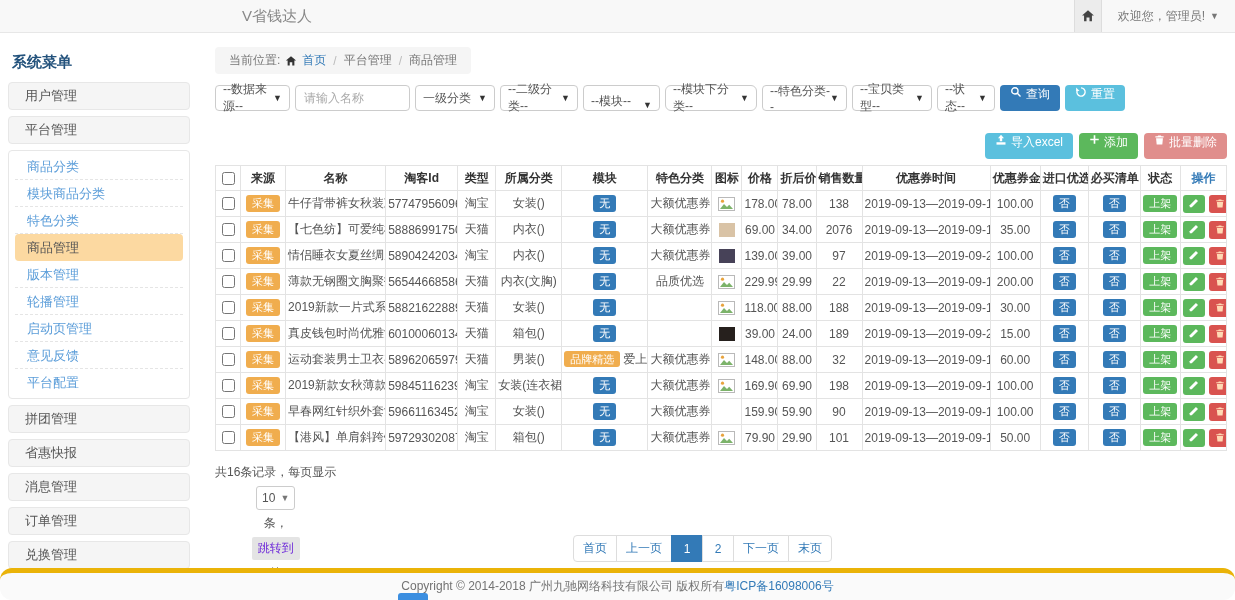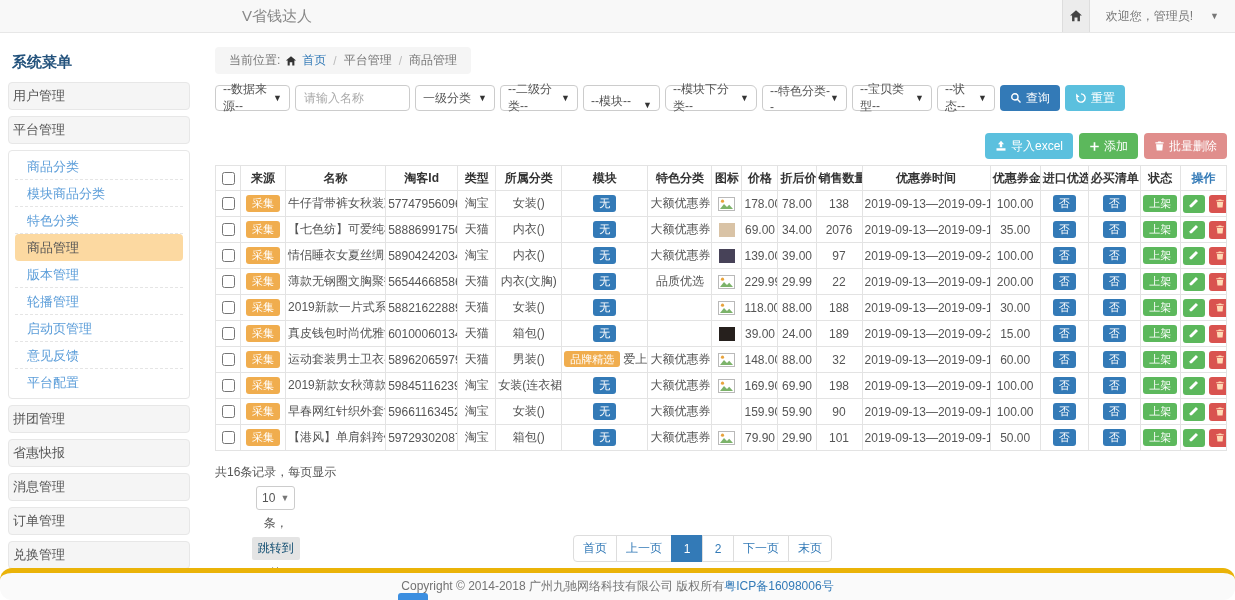--- a/index.html
+++ b/index.html
@@ -9,48 +9,48 @@
     background:#fff; color:#555;
     font-family:"Liberation Sans","DejaVu Sans",sans-serif; font-size:12px;
   }
   
   .topbar { height:33px; background:#f8f8f8; border-bottom:1px solid #e7e7e7;
     display:flex; align-items:center; }
   .brand { margin-left:242px; color:#888; font-size:15px; }
   .topbar-right { margin-left:auto; display:flex; align-items:stretch; height:100%; }
   .home-box { width:28px; background:#ececec; border-left:1px solid #ddd; border-right:1px solid #ddd;
     display:flex; align-items:center; justify-content:center; cursor:pointer; }
-  .welcome { display:flex; align-items:center; gap:17px; padding:0 16px; color:#777; cursor:pointer; }
+  .welcome { display:flex; align-items:center; gap:5px; padding:0 16px; color:#777; cursor:pointer; }
   .caret { font-size:9px; color:#777; }
   
   .sidebar { position:absolute; left:8px; top:45px; width:182px; }
   .side-title { color:#23527c; font-weight:bold; font-size:15px; margin:8px 0 10px 4px; }
   .group-item { background:#f5f5f5; border:1px solid #e7e7e7; border-radius:4px; height:28px;
-    line-height:26px; padding-left:4px; color:#555; margin-bottom:6px; font-size:13px; cursor:pointer; }
+    line-height:26px; padding-left:16px; color:#555; margin-bottom:6px; font-size:13px; cursor:pointer; }
   .submenu { background:#fff; border:1px solid #e7e7e7; border-radius:4px; margin-bottom:6px; padding:2px 6px; }
   .sub-item { height:27px; line-height:27px; padding-left:12px; color:#5b9dd9;
     border-bottom:1px dashed #e5e5e5; font-size:13px; cursor:pointer; }
   .sub-item:last-child { border-bottom:none; }
   .sub-item.active { background:#fcd9a1; border-radius:4px; color:#555; border-bottom:none; }
   
   .main { position:absolute; left:215px; top:47px; width:1012px; }
   .breadcrumb { display:inline-flex; align-items:center; gap:5px; background:#f5f5f5;
     border-radius:4px; padding:5px 14px; color:#777; }
   .breadcrumb .link { color:#337ab7; cursor:pointer; }
   .breadcrumb .sep { color:#bbb; padding:0 2px; }
   
   .filters { margin-top:11px; display:flex; gap:5px; align-items:center; }
   .f-select { border:1px solid #ccc; border-radius:4px; height:26px; background:#fff;
     display:flex; align-items:center; justify-content:space-between; padding:0 7px; color:#555; cursor:pointer; flex:none; }
   .f-select .caret { color:#333; }
   .f-input { border:1px solid #ccc; border-radius:4px; height:26px; padding:0 8px; color:#555;
     font-family:inherit; font-size:12px; flex:none; }
   .f-input::placeholder { color:#aaa; }
-  .btn { border:none; border-radius:4px; height:26px; padding:12px 10px; color:#fff;
-    display:inline-flex; align-items:center; gap:4px; font-size:12px; cursor:pointer;
+  .btn { border:none; border-radius:4px; height:26px; padding:1px 10px; color:#fff;
+    display:inline-flex; gap:4px; font-size:12px; cursor:pointer;
     font-family:inherit; flex:none; }
   .btn svg { flex:none; }
   .btn-primary { background:#337ab7; }
   .btn-info { background:#5bc0de; }
   .btn-success { background:#5cb85c; }
   .btn-danger-light { background:#e08e8c; }
   
   .actions { margin-top:22px; display:flex; justify-content:flex-end; gap:6px; }
   
   table.grid { margin-top:6px; width:100%; border-collapse:collapse; font-size:12px; color:#555; table-layout:fixed; }
@@ -67,21 +67,21 @@
   .op-btn { display:inline-flex; width:22px; height:18px; border-radius:3px; border:none;
     align-items:center; justify-content:center; cursor:pointer; padding:0; vertical-align:middle; }
   .op-edit { background:#5cb85c; margin-right:4px; }
   .op-del { background:#d9534f; }
   .thumb-wrap { display:flex; justify-content:center; align-items:center; }
   
   .pager-row { margin-top:13px; display:flex; align-items:center; }
   .pager-left { display:flex; align-items:center; gap:5px; color:#555;flex-direction:column; }
   .pp-select { border:1px solid #ccc; border-radius:3px; height:24px; padding:0 5px; background:#fff;
     display:inline-flex; align-items:center; gap:5px; cursor:pointer; }
-  .jump-label { background:#e4e4e4; padding:3px 6px; border-radius:2px; color:#0c4a6e; cursor:pointer; }
+  .jump-label { background:#e4e4e4; padding:3px 6px; border-radius:2px; color:#6d28d9; cursor:pointer; }
   .jump-input { width:34px; height:24px; border:1px solid #ccc; border-radius:3px; text-align:center;
     font-family:inherit; font-size:12px; color:#555; }
   .pager { display:flex; margin-left:auto; margin-right:395px; }
   .pg { border:1px solid #ddd; height:27px; min-width:32px; padding:0 9px; display:flex; align-items:center;
     justify-content:center; color:#337ab7; background:#fff; margin-left:-1px; cursor:pointer; }
   .pg:first-child { border-radius:4px 0 0 4px; margin-left:0; }
   .pg:last-child { border-radius:0 4px 4px 0; }
   .pg.active { background:#337ab7; border-color:#337ab7; color:#fff; }
   
   .footer { position:absolute; left:0; right:0; bottom:0; height:32px; background:#fafafa;

